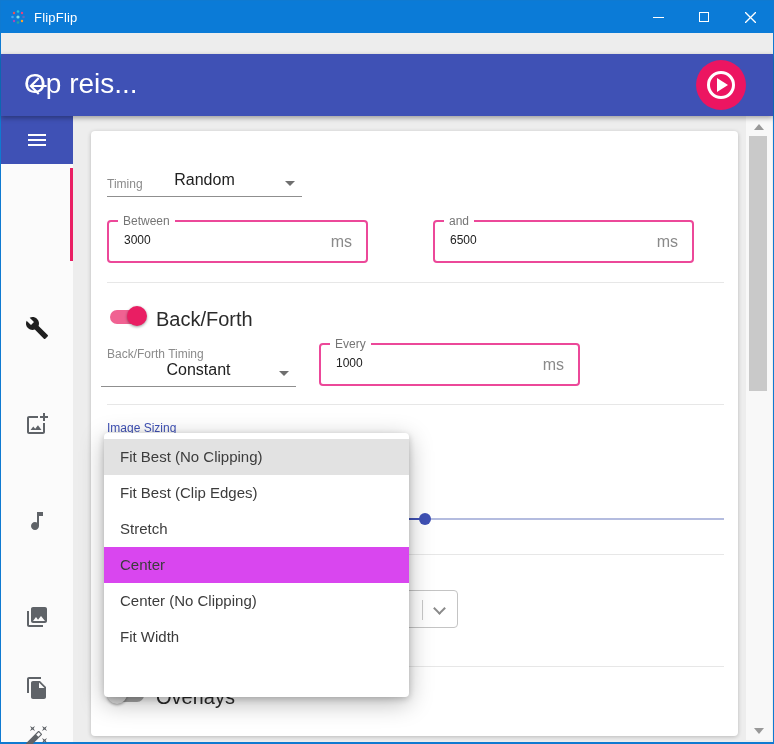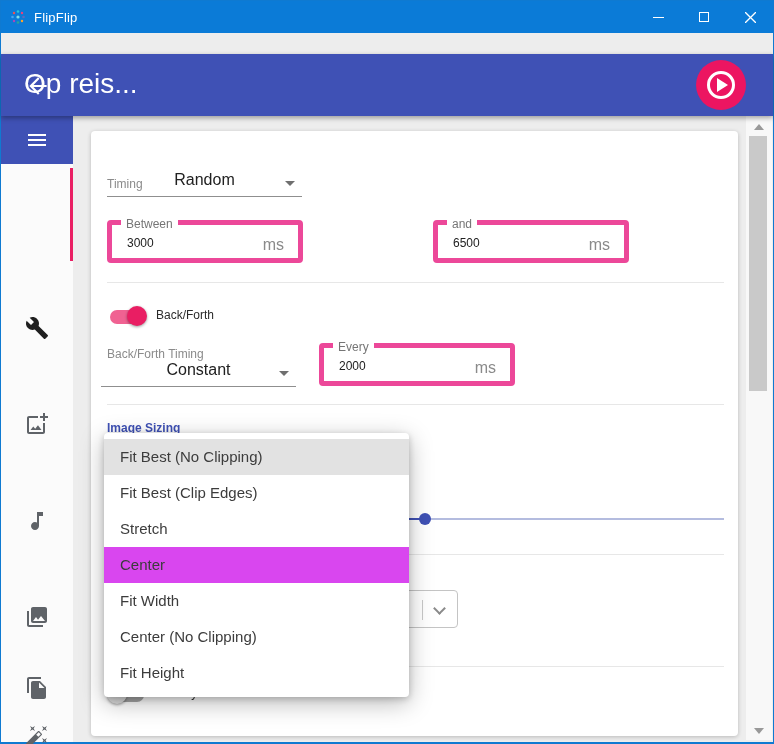--- a/index.html
+++ b/index.html
@@ -38,35 +38,35 @@
   .side-icon { position:absolute; left:24px; width:24px; height:24px; cursor:pointer; }
   .tab-indicator { position:absolute; right:0; top:52px; width:3px; height:93px; background:#e91e63; }
 
   
   .card { position:absolute; left:90px; top:130px; width:647px; height:605px; background:#fff; border-radius:4px; box-shadow:0 1px 4px rgba(0,0,0,.22); }
   .tiny-label { position:absolute; font-size:12px; color:#8b8b8b; }
   .accent-label { color:#3f51b5; }
   .select-box { position:absolute; width:195px; height:26px; border-bottom:1px solid #8f8f8f; cursor:pointer;text-align:center; }
   .select-box .val { font-size:16px; color:#212121; }
   .caret { position:absolute; right:7px; top:10px; width:0; height:0; border-left:5px solid transparent; border-right:5px solid transparent; border-top:5px solid #6f6f6f; }
-  .field { position:absolute; width:196px; height:43px; border:5px solid #ec4899; border-radius:4px; }
+  .field { position:absolute; width:261px; height:43px; border:2px solid #ec4899; border-radius:4px; }
   .field .flabel { position:absolute; top:-8px; left:9px; background:#fff; padding:0 5px; font-size:12px; color:#757575; }
   .field .fval { position:absolute; left:15px; top:11px; font-size:12px; color:#212121; }
   .field .fsuffix { position:absolute; right:14px; top:11px; font-size:16px; color:#8a8a8a; }
   .divider { position:absolute; left:106px; width:617px; height:1px; background:#e7e7e7; }
 
   
   .switch { position:absolute; width:36px; height:22px; cursor:pointer; }
   .sw-track { position:absolute; left:1px; top:4px; width:34px; height:14px; border-radius:7px; }
   .sw-thumb { position:absolute; top:0; width:20px; height:20px; border-radius:50%; box-shadow:0 1px 3px rgba(0,0,0,.4); }
   .sw-on .sw-track { background:#f06292; }
   .sw-on .sw-thumb { right:-2px; background:#e91e63; }
   .sw-off .sw-track { background:#a8a8a8; }
   .sw-off .sw-thumb { left:-2px; background:#dcdcdc; }
-  .sw-label { position:absolute; font-size:12px; color:#2b2b2b; }
+  .sw-label { position:absolute; font-size:20px; color:#2b2b2b; }
 
   
   .slider-track { position:absolute; left:318px; top:517px; width:405px; height:2px; background:#b4bcdf; }
   .slider-fill { position:absolute; left:318px; top:517px; width:106px; height:2px; background:#3f51b5; }
   .slider-thumb { position:absolute; left:418px; top:512px; width:12px; height:12px; border-radius:50%; background:#3f51b5; cursor:pointer; }
 
   
   .combo { position:absolute; left:330px; top:589px; width:127px; height:38px; border:1px solid #c4c4c4; border-radius:4px; }
   .combo-sep { position:absolute; left:90px; top:9px; width:1px; height:20px; background:#c9c9c9; }
   .combo-chevron { position:absolute; left:103px; top:13px; width:9px; height:9px; border-right:2px solid #8a8a8a; border-bottom:2px solid #8a8a8a; transform:rotate(45deg); cursor:pointer; }
@@ -191,27 +191,27 @@
   </div>
   <span class="sw-label" style="left:155px; top:307px;">Back/Forth</span>
 
   <span class="tiny-label" style="left:106px; top:334px;margin-top:12px;">Back/Forth Timing</span>
   <div class="select-box" style="left:100px; top:360px;">
     <span class="val">Constant</span>
     <div class="caret"></div>
   </div>
   <div class="field" style="left:318px; top:342px;">
     <span class="flabel">Every</span>
-    <span class="fval">2000</span>
+    <span class="fval">1000</span>
     <span class="fsuffix">ms</span>
   </div>
 
   <div class="divider" style="top:403px;"></div>
 
-  <span class="tiny-label accent-label" style="left:106px; top:420px;font-weight:bold;">Image Sizing</span>
+  <span class="tiny-label accent-label" style="left:106px; top:420px;">Image Sizing</span>
 
   <div class="slider-track"></div>
   <div class="slider-fill"></div>
   <div class="slider-thumb"></div>
 
   <div class="divider" style="top:553px;"></div>
 
   <div class="combo">
     <div class="combo-sep"></div>
     <div class="combo-chevron"></div>
@@ -223,23 +223,22 @@
     <div class="sw-track"></div>
     <div class="sw-thumb"></div>
   </div>
   <span class="sw-label" style="left:155px; top:685px;">Overlays</span>
 
   <div class="menu-pop">
     <div class="menu-item selected">Fit Best (No Clipping)</div>
     <div class="menu-item">Fit Best (Clip Edges)</div>
     <div class="menu-item">Stretch</div>
     <div class="menu-item hovered">Center</div>
+    <div class="menu-item">Center (No Clipping)</div>
     <div class="menu-item">Fit Width</div>
-    <div class="menu-item">Center (No Clipping)</div>
-    <div class="menu-item">Fit Height</div>
   </div>
 
   <div class="scrollbar">
     <div class="sb-arrow-up"></div>
     <div class="sb-thumb"></div>
     <div class="sb-arrow-down"></div>
   </div>
 
 </div>
 

